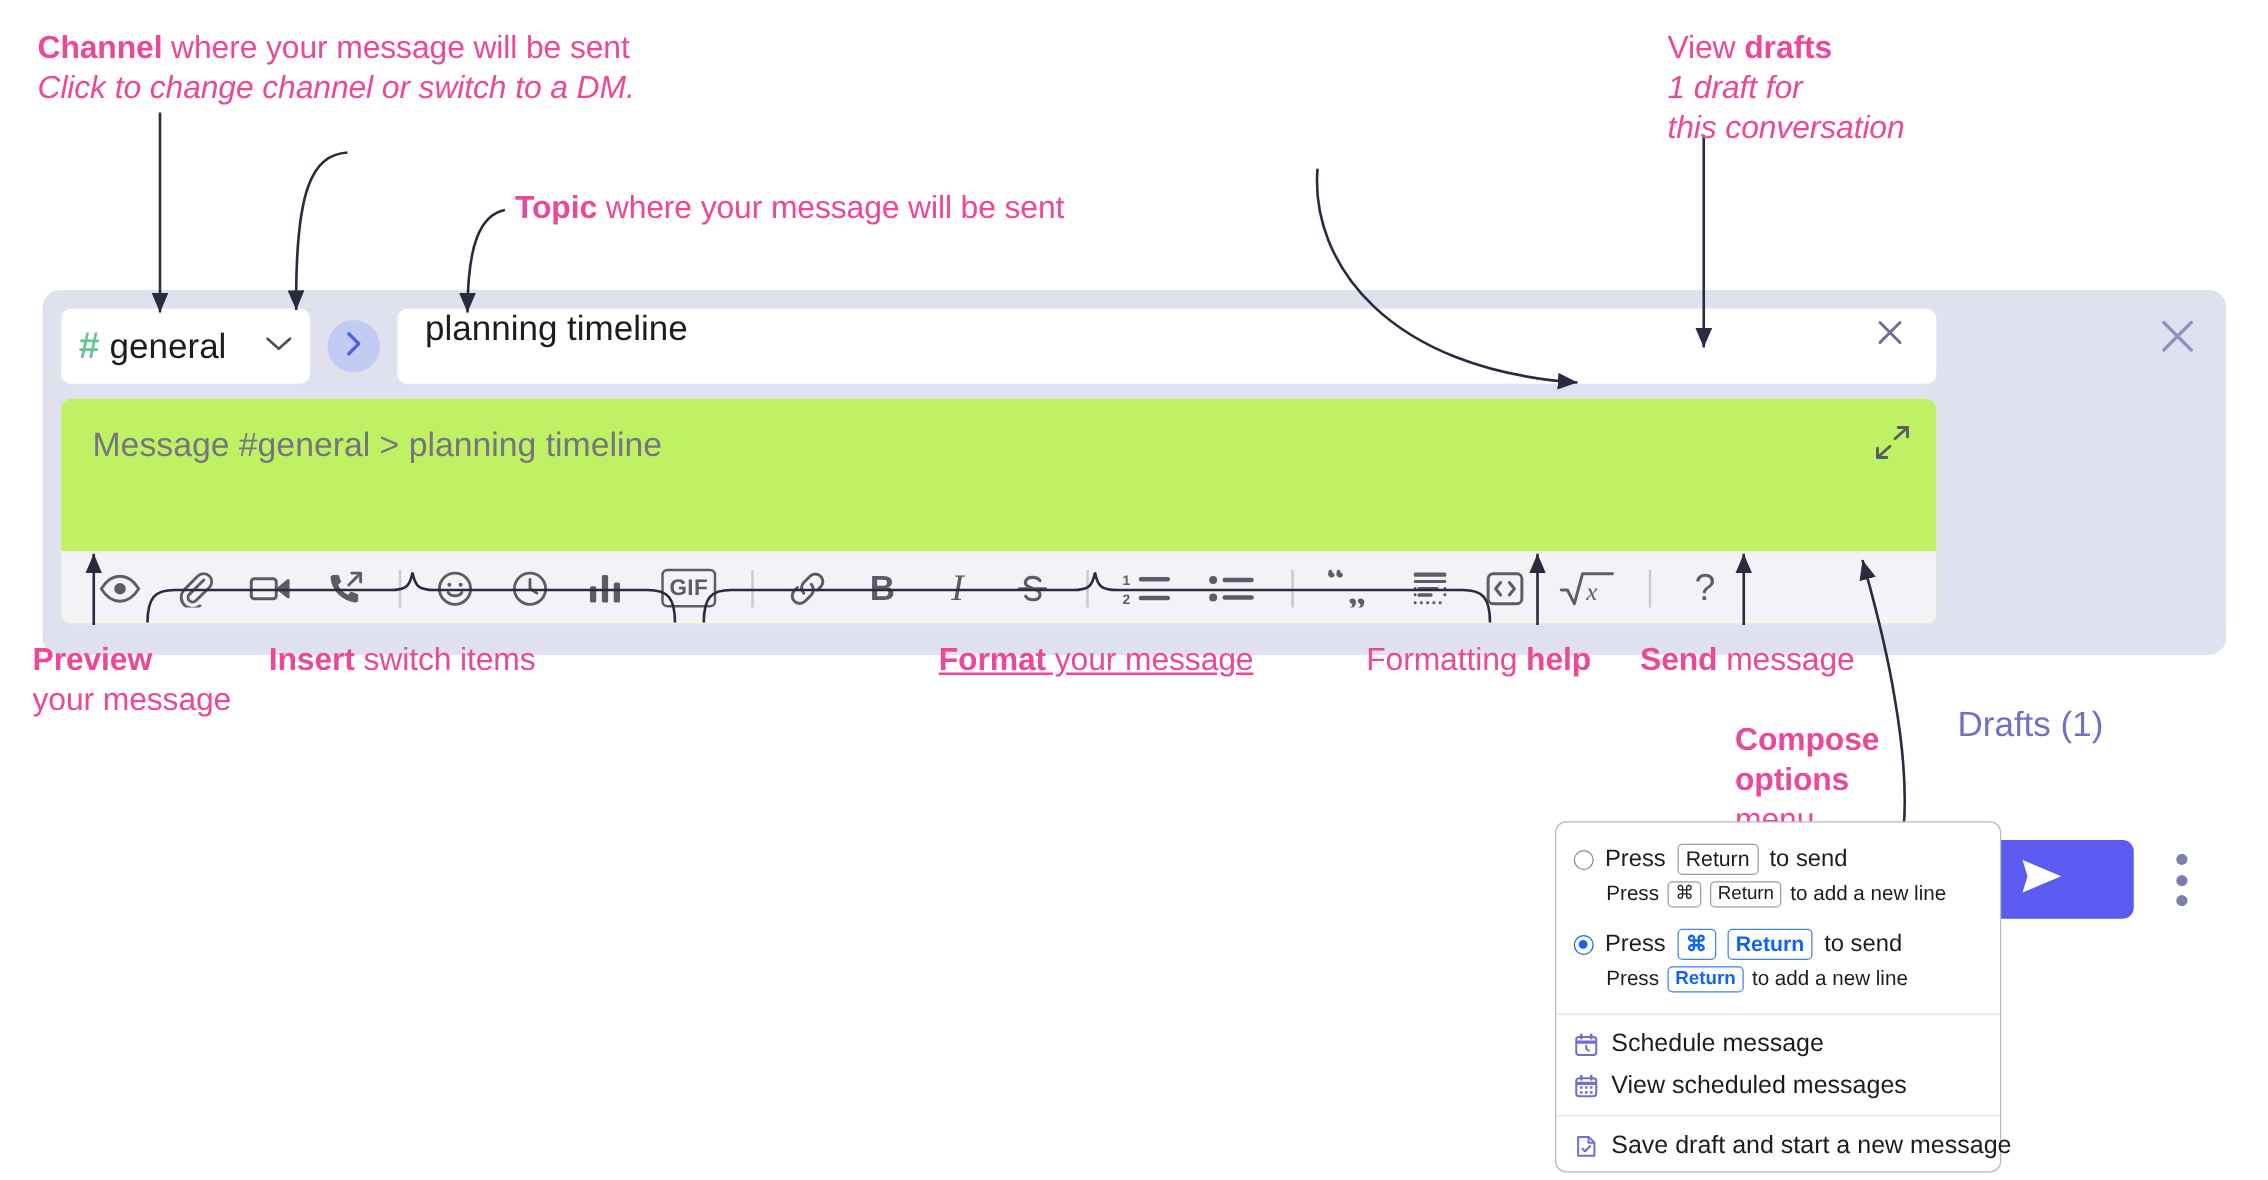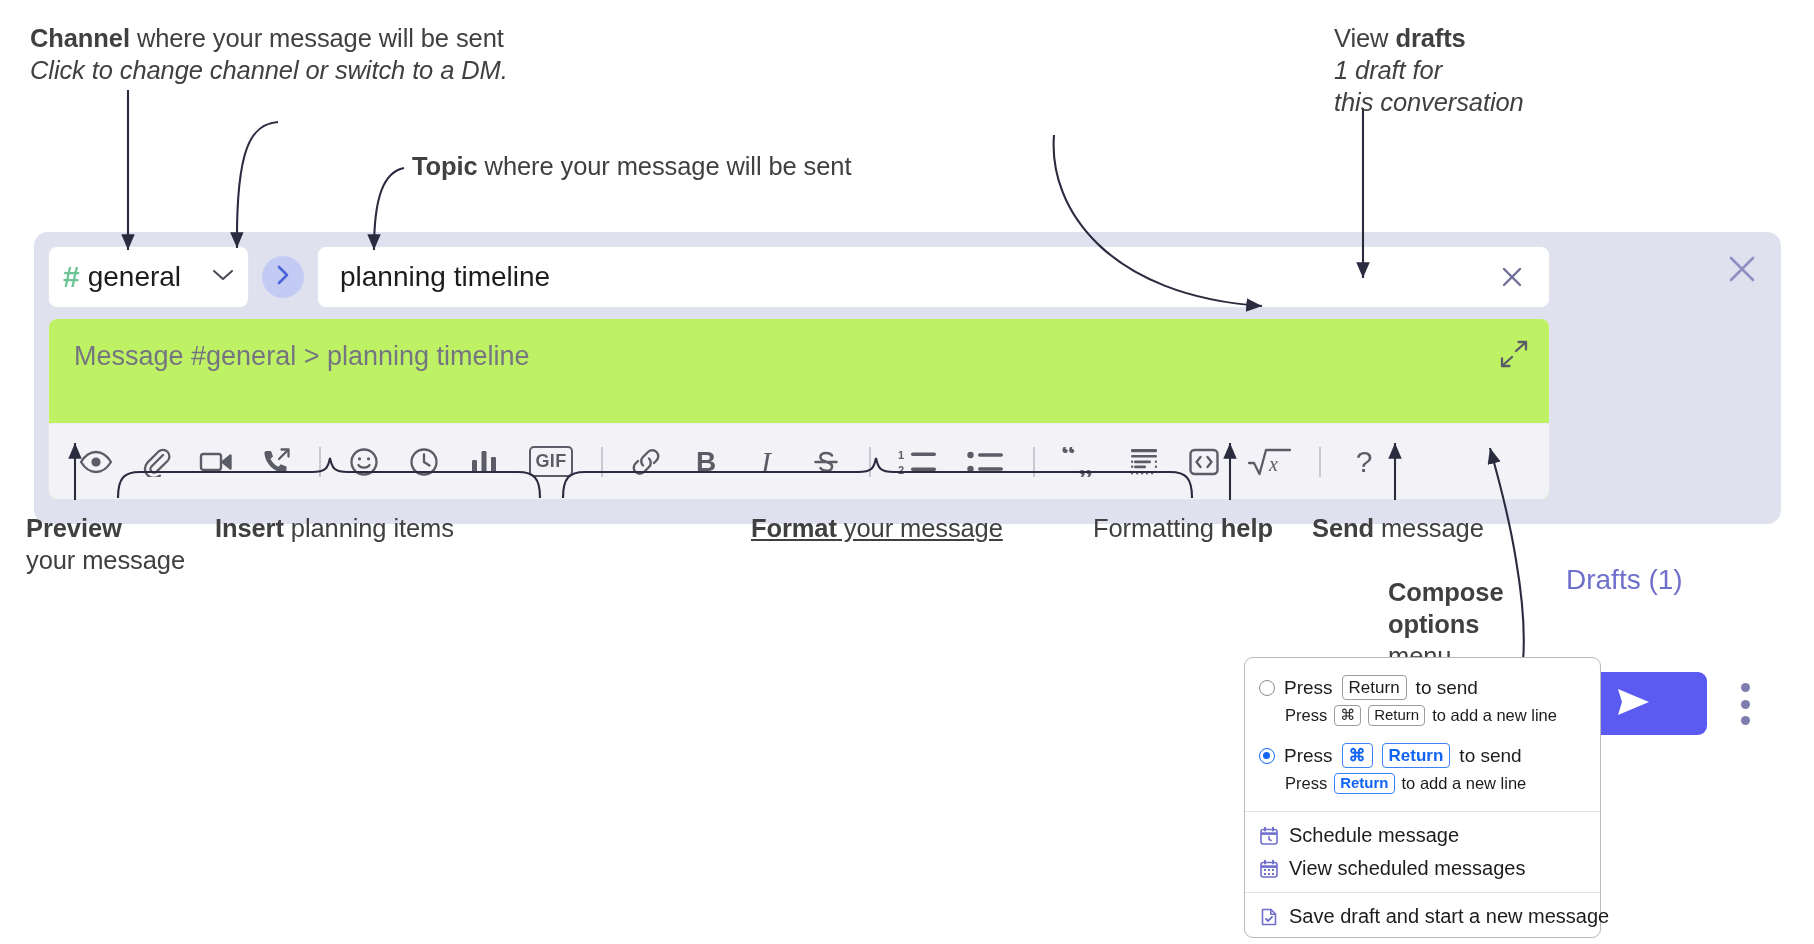--- a/index.html
+++ b/index.html
@@ -22,21 +22,21 @@
     position: absolute; left: 0; top: 0;
     width: 1814px; height: 944px;
     pointer-events: none;
     z-index: 40;
   }
 
   
   .annot {
     position: absolute;
     z-index: 50;
-    color: #404040;
+    color: #ec4899;
     font-size: 25.5px;
     line-height: 1.26;
     letter-spacing: -0.1px;
     white-space: nowrap;
   }
   .annot b { font-weight: bold; }
   .annot i { font-style: italic; }
   .annot .ln { display: block; }
 
   
@@ -92,21 +92,21 @@
     border-radius: 50%;
     background: #c3cbf4;
     display: flex; align-items: center; justify-content: center;
     flex: 0 0 auto;
   }
   .topic-field {
     flex: 1; height: 62px;
     background: #fff;
     border: 1px solid #e3e4ee;
     border-radius: 9px;
-    display: flex; align-items: center;
+    display: flex; align-items: flex-start;
     padding: 0 18px 0 22px;
     gap: 40px;
   }
   .topic-value {
     flex: 1;
     font-size: 28px;
     color: #1d1c1d;
   }
   .topic-clear { padding: 4px; display: flex; }
 
@@ -129,21 +129,21 @@
   .expand-btn {
     position: absolute;
     right: 20px; top: 20px;
     width: 30px; height: 30px;
   }
 
   
   .toolbar {
     position: absolute;
     left: 0; right: 0; bottom: 0;
-    height: 76px;
+    height: 58px;
     background: #f3f3f7;
     border-top: 1px solid #ebebf1;
     display: flex;
     align-items: center;
     padding: 12px 14px;
   }
   .tb-btn {
     width: 42px; height: 42px;
     margin: 0 9px;
     display: flex;
@@ -308,21 +308,21 @@
     <span class="ln"><i>1 draft for</i></span>
     <span class="ln"><i>this conversation</i></span>
   </div>
 
   <div class="annot" style="left:26px; top:512px;">
     <span class="ln"><b>Preview</b></span>
     <span class="ln"><span>your message</span></span>
   </div>
 
   <div class="annot" style="left:215px; top:512px;">
-    <b>Insert</b><span> planning items</span>
+    <b>Insert</b><span> switch items</span>
   </div>
 
   <div class="annot" style="left:751px; top:512px;text-decoration:underline;">
     <b>Format</b><span> your message</span>
   </div>
 
   <div class="annot" style="left:1093px; top:512px;">
     <span>Formatting </span><b>help</b>
   </div>
 

